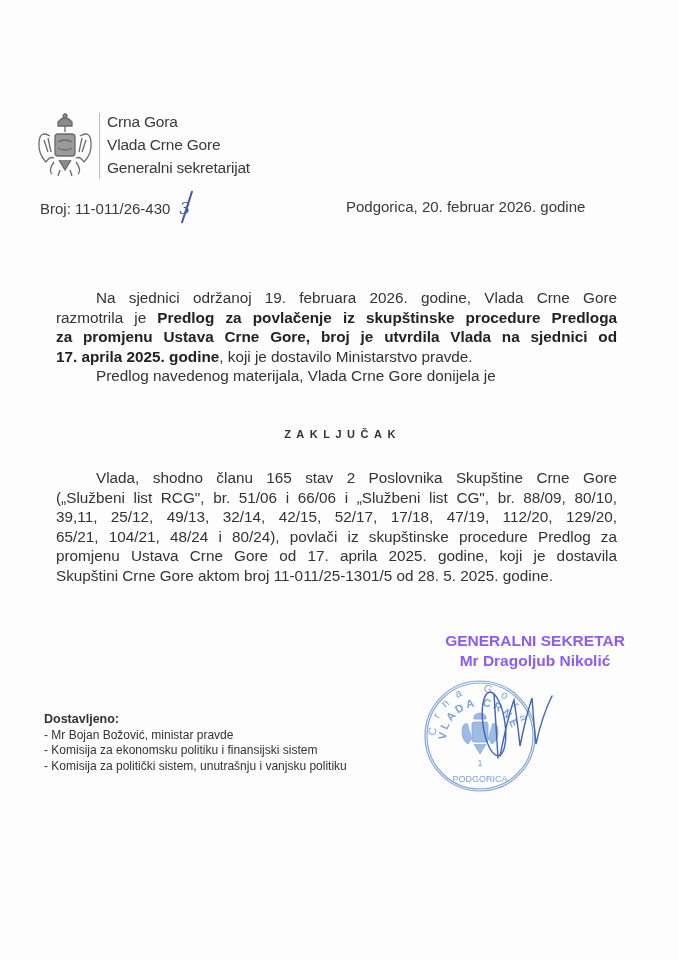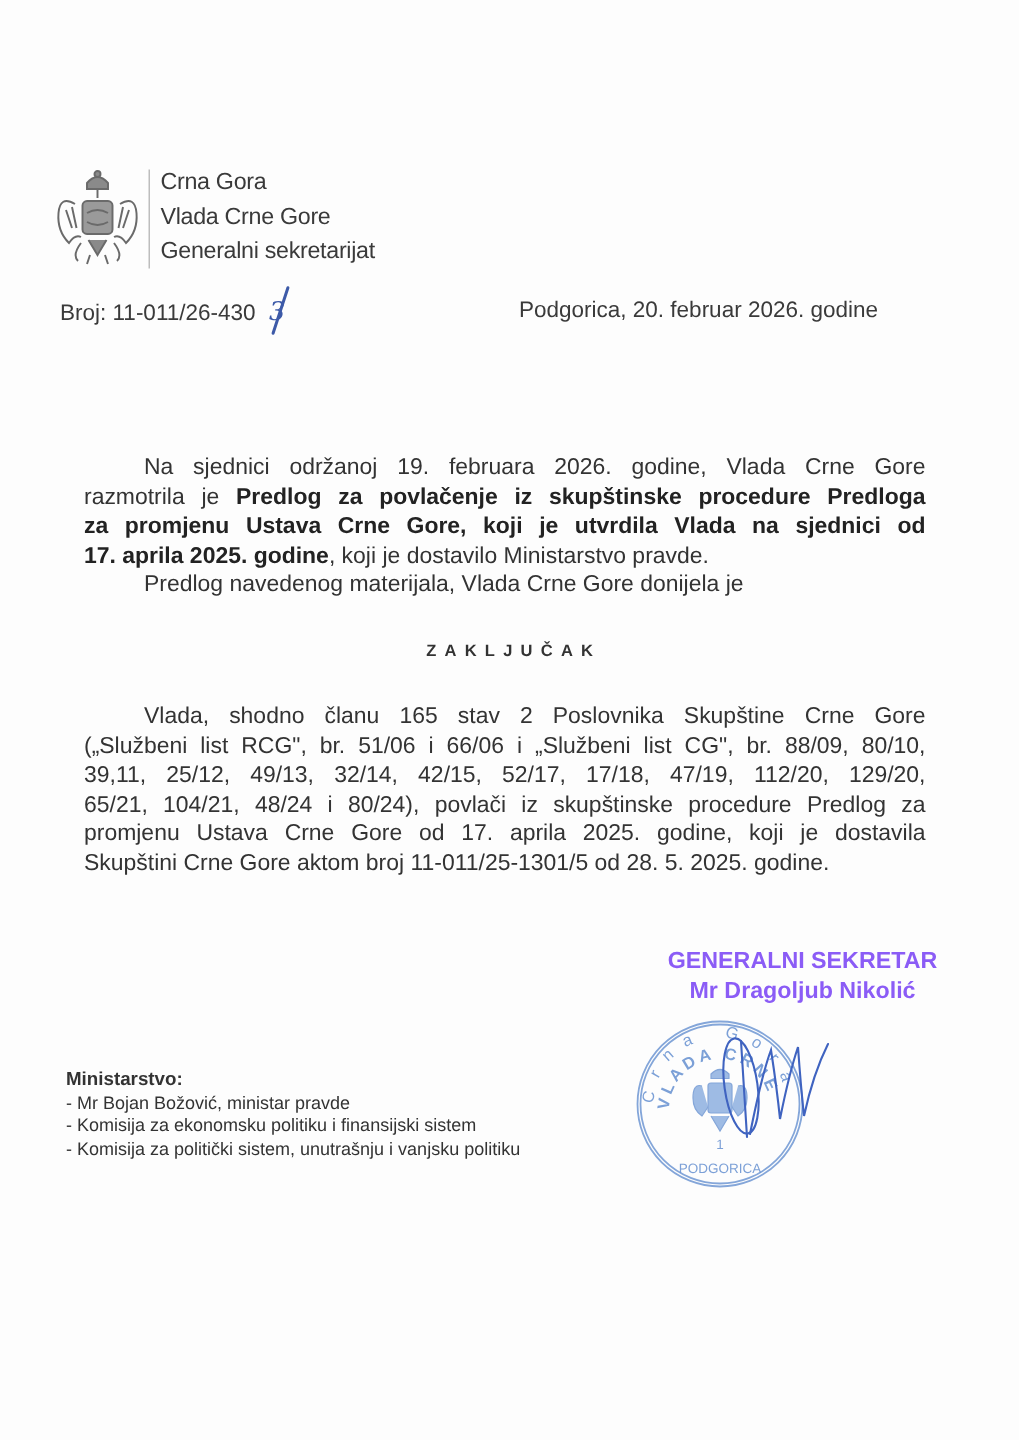--- a/index.html
+++ b/index.html
@@ -51,24 +51,24 @@
 <div class="abs hdr" style="top:159px">Generalni sekretarijat</div>
 
 <div class="abs broj">
   <span>Broj:</span>
   <span>11-011/26-430</span><span style="display:inline-block;width:9px"></span><span class="hand">3</span>
 </div>
 <div class="slash"></div>
 
 <div class="abs date">Podgorica, 20. februar 2026. godine</div>
 
-<div class="abs para" style="top:302px" id="intro">
+<div class="abs para" style="top:288px" id="intro">
     <span class="line ind"><span>Na sjednici održanoj 19. februara 2026. godine, Vlada Crne Gore</span></span>
     <span class="line"><span>razmotrila je </span><b>Predlog za povlačenje iz skupštinske procedure Predloga</b></span>
-    <span class="line"><b>za promjenu Ustava Crne Gore, koji je utvrdila Vlada na sjednici od</b></span>
+    <span class="line"><b>za promjenu Ustava Crne Gore, broj je utvrdila Vlada na sjednici od</b></span>
     <span class="line last"><b>17. aprila 2025. godine</b><span>, koji je dostavilo Ministarstvo pravde.</span></span>
     <span class="line ind last"><span>Predlog navedenog materijala, Vlada Crne Gore donijela je</span></span>
   </div>
 
 <div class="abs title">ZAKLJUČAK</div>
 
 <div class="abs para" style="top:468px">
   <span class="line ind">Vlada, shodno članu 165 stav 2 Poslovnika Skupštine Crne Gore</span>
   <span class="line">(„Službeni list RCG", br. 51/06 i 66/06 i „Službeni list CG", br. 88/09, 80/10,</span>
   <span class="line">39,11, 25/12, 49/13, 32/14, 42/15, 52/17, 17/18, 47/19, 112/20, 129/20,</span>
@@ -107,17 +107,17 @@
 
 <svg class="abs sign" viewBox="0 0 90 76">
   <g fill="none" stroke="#3f63c0" stroke-width="1.4" stroke-linecap="round">
     <ellipse cx="14" cy="38" rx="11" ry="32" transform="rotate(-8 14 38)"></ellipse>
     <path d="M14 8 Q16 40 18 72"></path>
     <path d="M20 70 Q28 30 34 14 Q38 40 40 60 Q46 30 52 12 Q54 40 56 58 Q62 30 72 10"></path>
   </g>
 </svg>
 
 <div class="abs dost" style="top:712px">
-  <div class="h">Ministarstvo:</div>
+  <div class="h">Dostavljeno:</div>
   <div>- Mr Bojan Božović, ministar pravde</div>
   <div>- Komisija za ekonomsku politiku i finansijski sistem</div>
   <div>- Komisija za politički sistem, unutrašnju i vanjsku politiku</div>
 </div>
 
 </body></html>

